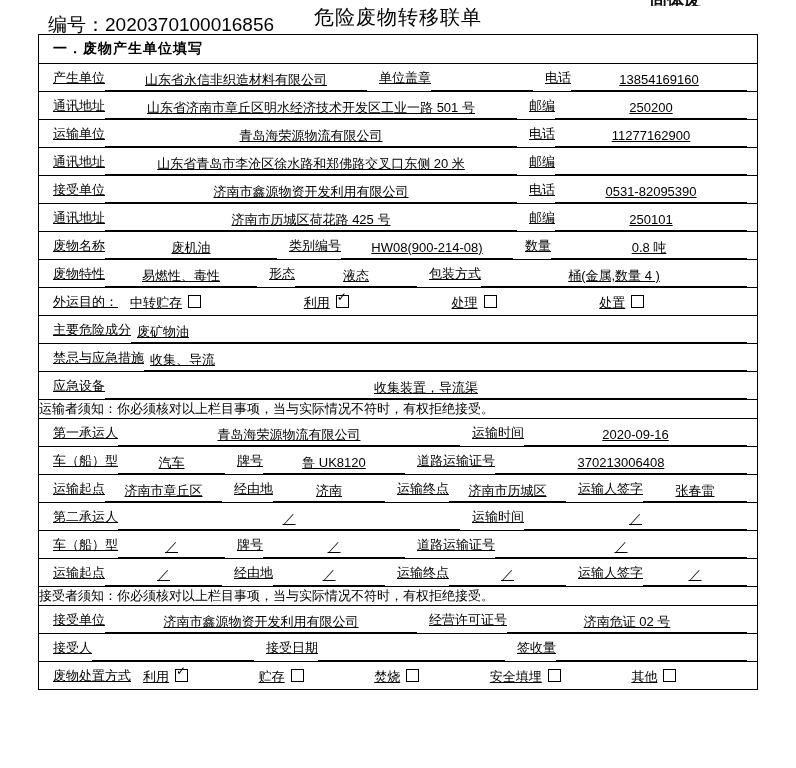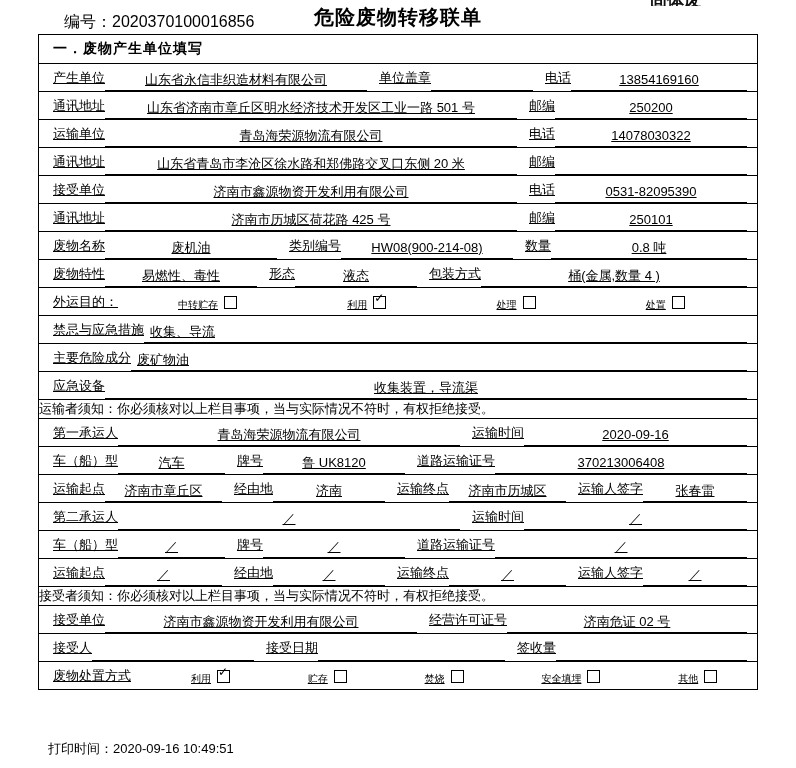--- a/index.html
+++ b/index.html
@@ -22,33 +22,33 @@
     height: 768px;
     box-sizing: border-box;
   }
   
   .top-row {
     position: relative;
     height: 34px;
   }
   .doc-code {
     position: absolute;
-    left: 64px;
+    left: 48px;
     top: 12px;
-    font-size: 16px;
+    font-size: 19px;
     white-space: nowrap;
   }
   .doc-title {
     position: absolute;
     left: 0;
     right: 0;
     top: 4px;
     text-align: center;
     font-size: 20px;
-    font-weight: bold;
+    font-weight: normal;
     letter-spacing: 1px;
   }
   .corner-mark {
     position: absolute;
     right: 95px;
     top: -6px;
     font-size: 17px;
     font-weight: bold;
     color: #111;
     letter-spacing: 0px;
@@ -129,23 +129,22 @@
   .chk.checked::after {
     content: "✓";
     position: absolute;
     left: 0px;
     top: -5px;
     font-size: 12px;
     line-height: 12px;
   }
   .opt {
     padding-bottom: 3px;
-    font-size: 10px;
+    font-size: 13px;
     flex: none;
-    margin-left: 48px;
   }
   
   .footer {
     position: absolute;
     left: 48px;
     bottom: 10px;
     font-size: 13px;
   }
 </style>
 </head>
@@ -195,21 +194,21 @@
       </td>
     </tr>
 
     <tr>
       <td class="row-cell">
         <div class="line">
           <span class="lbl">运输单位</span>
           <span class="val" style="width:400px">青岛海荣源物流有限公司</span>
           <span class="gap"></span>
           <span class="lbl">电话</span>
-          <span class="val grow">14078030322</span>
+          <span class="val grow">11277162900</span>
         </div>
       </td>
     </tr>
 
     <tr>
       <td class="row-cell">
         <div class="line">
           <span class="lbl">通讯地址</span>
           <span class="val" style="width:400px">山东省青岛市李沧区徐水路和郑佛路交叉口东侧 20 米</span>
           <span class="gap"></span>
@@ -294,38 +293,38 @@
             <span>处置</span><span class="chk"></span>
           </span>
           <span class="spacer"></span>
         </div>
       </td>
     </tr>
 
     <tr>
       <td class="row-cell">
         <div class="line">
+          <span class="lbl">主要危险成分</span>
+          <span class="val grow" style="text-align:left">废矿物油</span>
+        </div>
+      </td>
+    </tr>
+
+    <tr>
+      <td class="row-cell">
+        <div class="line">
           <span class="lbl">禁忌与应急措施</span>
           <span class="val grow" style="text-align:left">收集、导流</span>
         </div>
       </td>
     </tr>
 
     <tr>
       <td class="row-cell">
         <div class="line">
-          <span class="lbl">主要危险成分</span>
-          <span class="val grow" style="text-align:left">废矿物油</span>
-        </div>
-      </td>
-    </tr>
-
-    <tr>
-      <td class="row-cell">
-        <div class="line">
           <span class="lbl">应急设备</span>
           <span class="val grow" style="text-align:center">收集装置，导流渠</span>
         </div>
       </td>
     </tr>
 
 
     <tr>
       <td class="note">运输者须知：你必须核对以上栏目事项，当与实际情况不符时，有权拒绝接受。</td>
     </tr>
@@ -471,17 +470,14 @@
             <span>其他</span><span class="chk"></span>
           </span>
           <span class="spacer"></span>
         </div>
       </td>
     </tr>
 
   </tbody>
     </table>
 
-  <div class="footer">
-    <span>打印时间：</span><span>2020-09-16 10:49:51</span>
-  </div>
 
 </div>
 
 </body></html>

